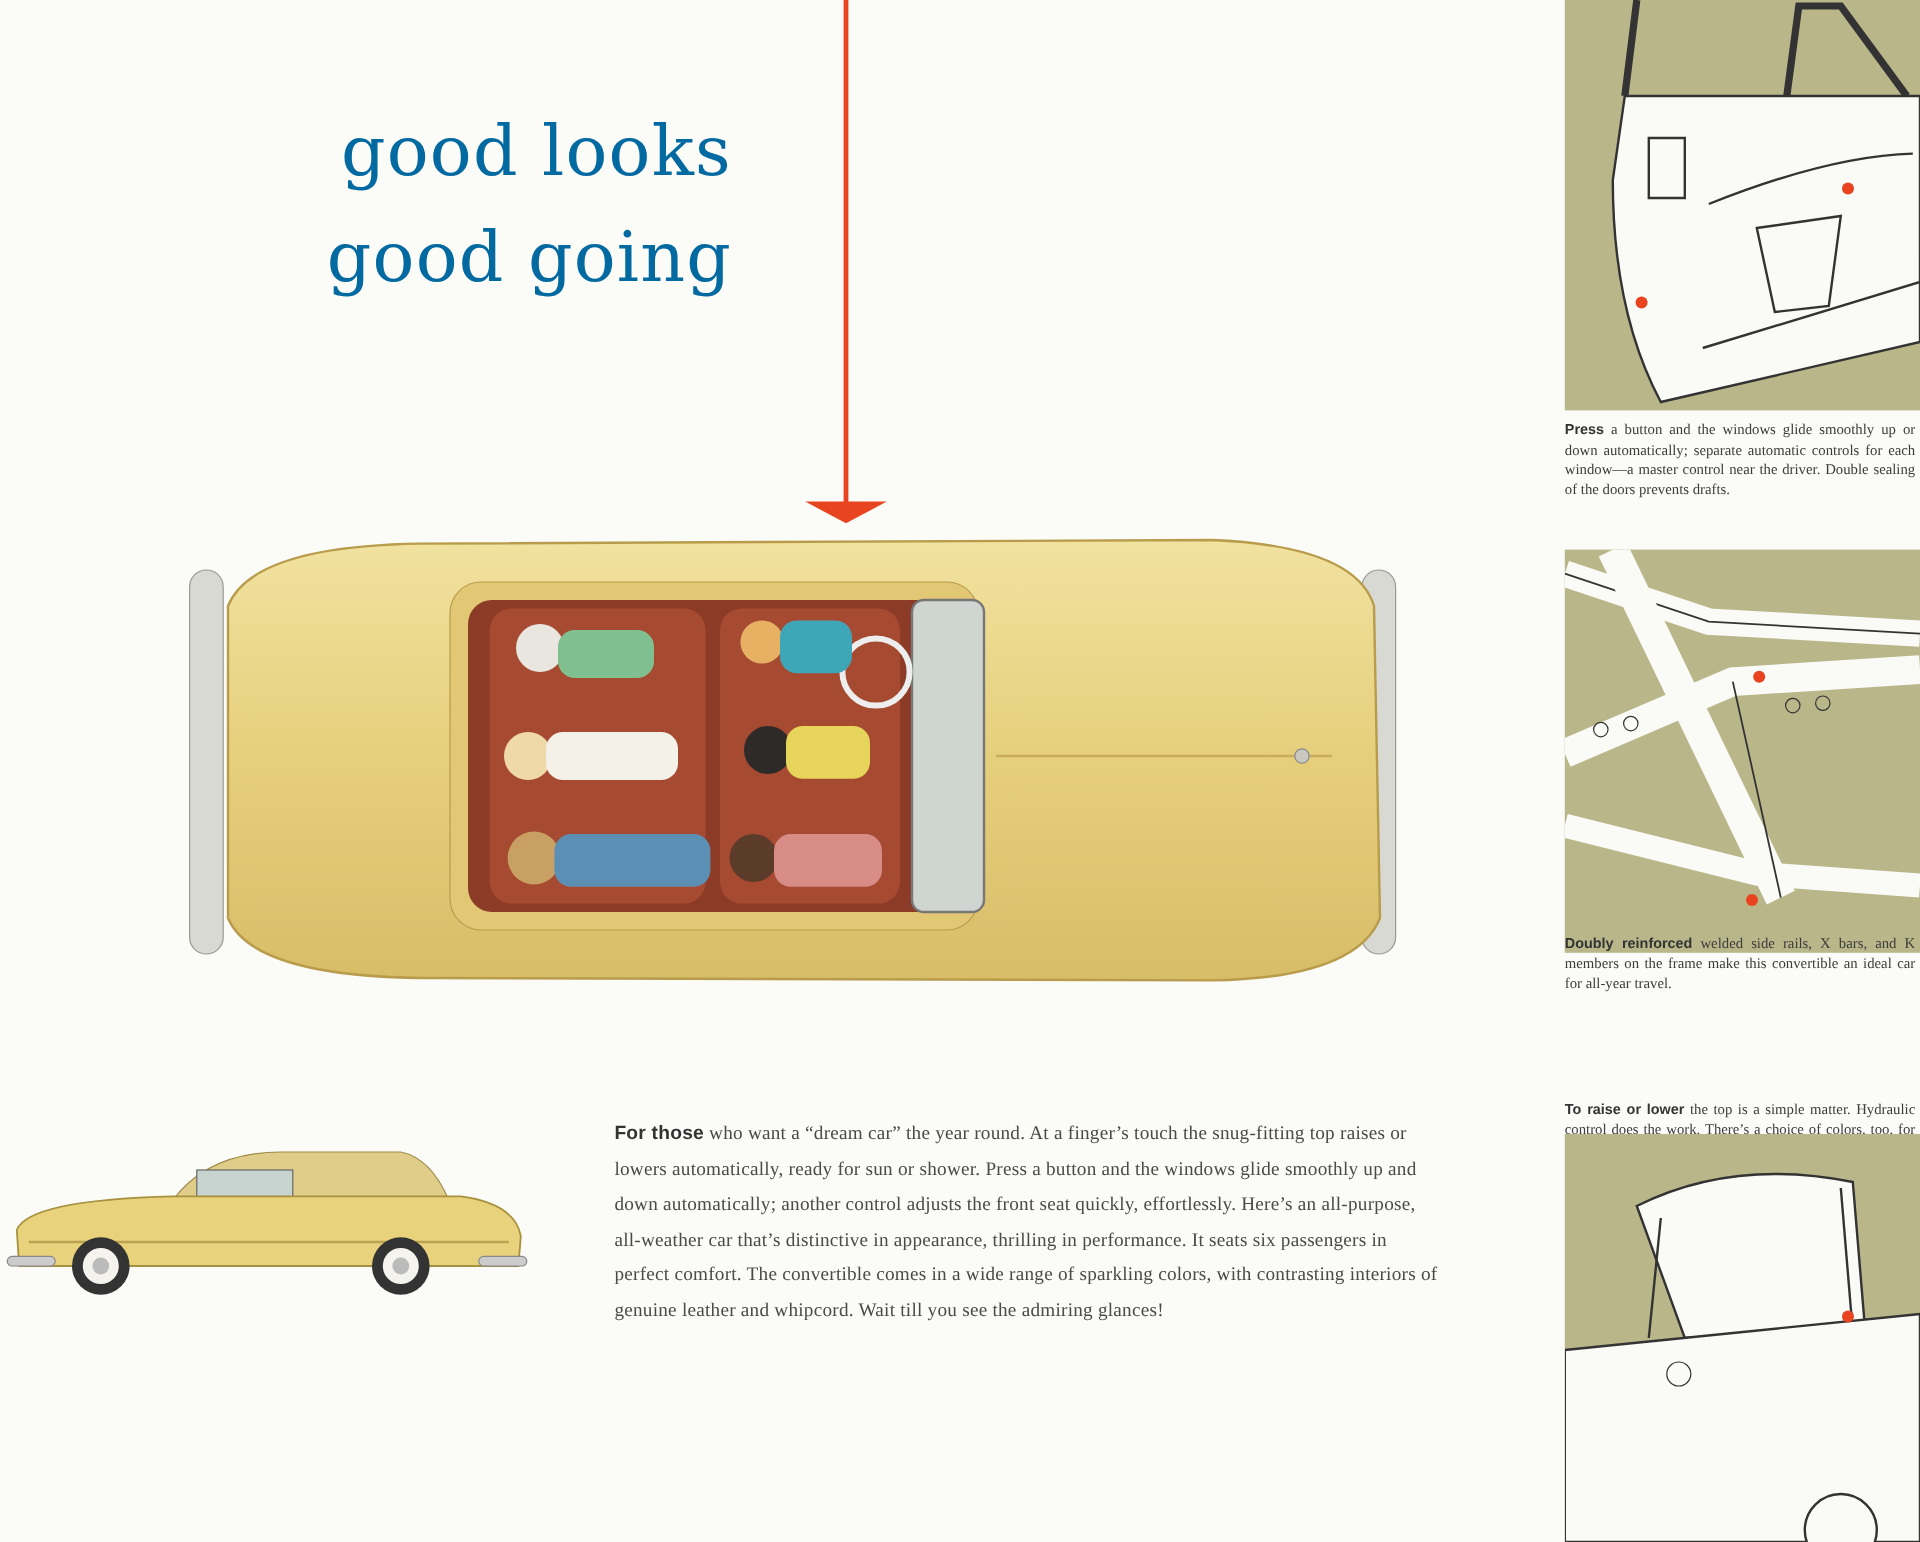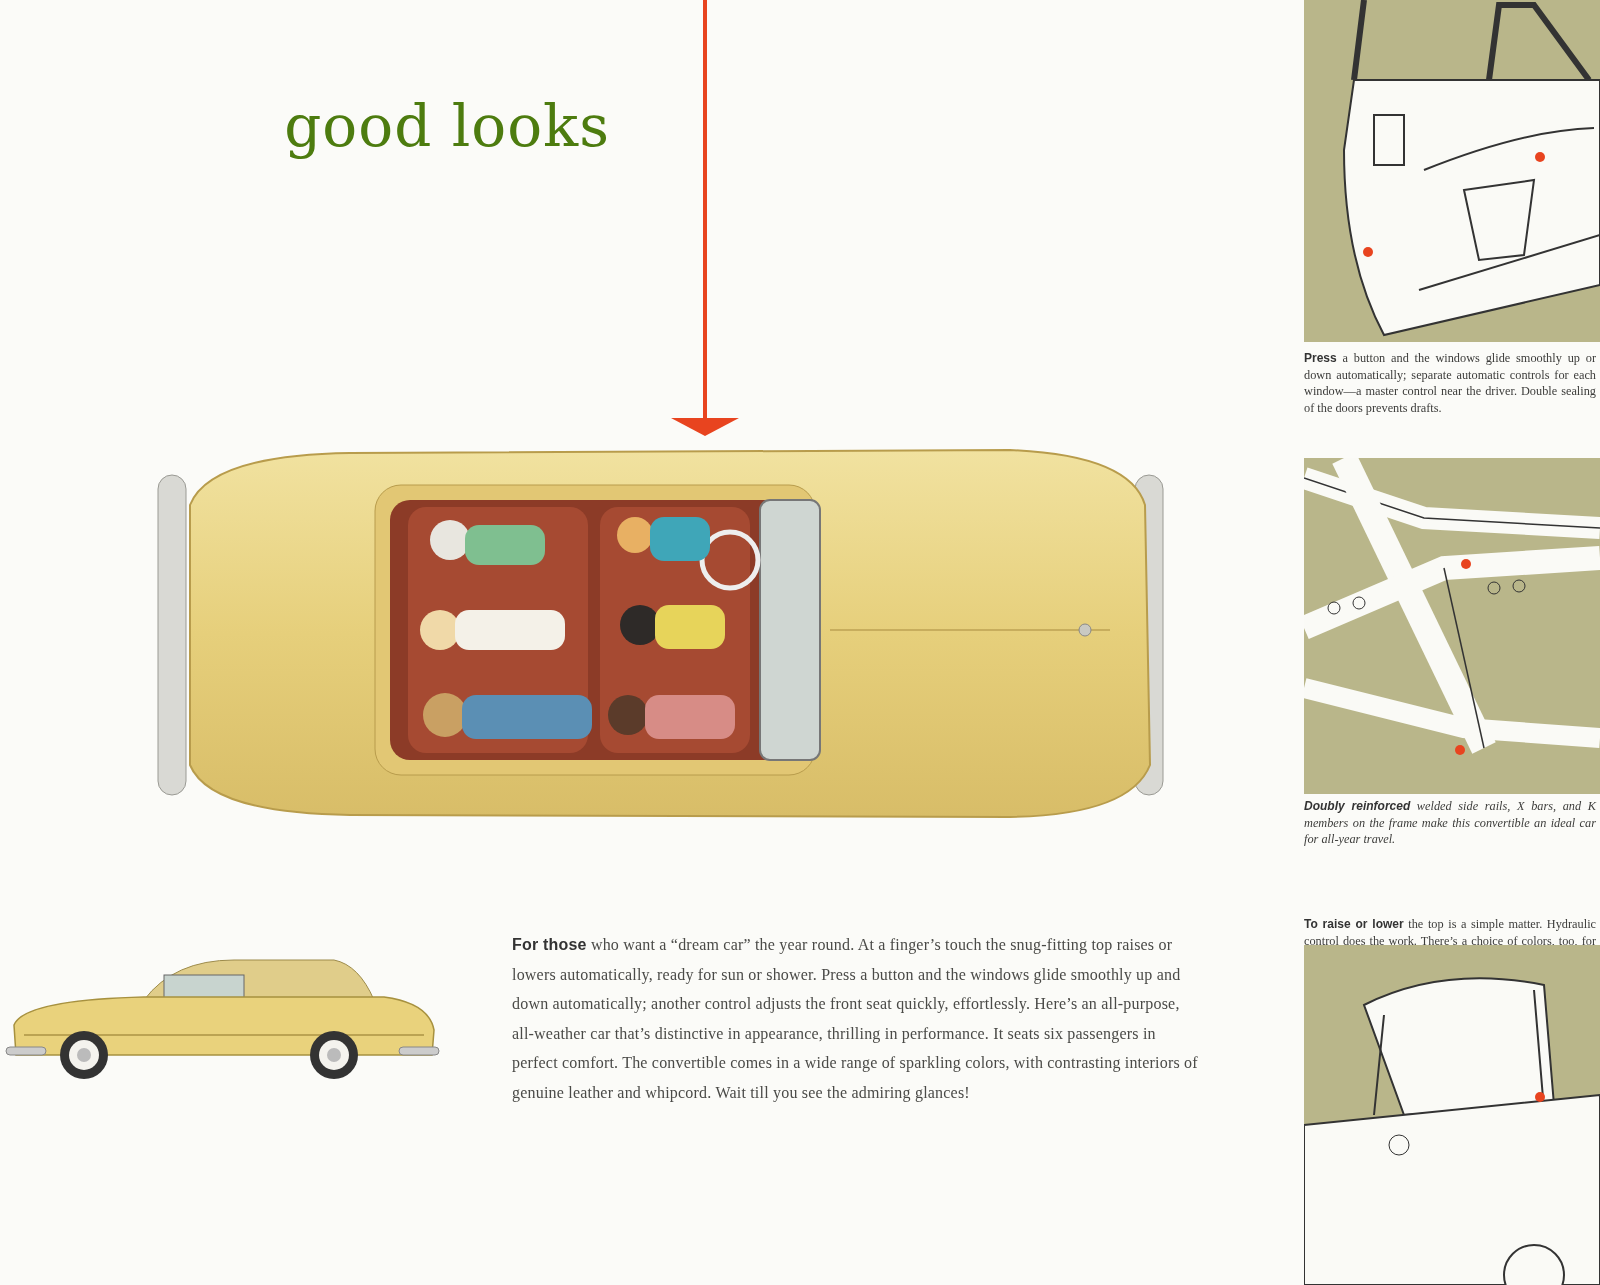--- a/index.html
+++ b/index.html
@@ -1,47 +1,48 @@
 <!DOCTYPE html>
 <html><head>
 <meta charset="utf-8">
 <style>
   * { margin:0; padding:0; box-sizing:border-box; }
   html, body { width:1600px; height:1285px; overflow:hidden; }
   body { background:#fbfbf8; position:relative; font-family:"Liberation Serif", serif; color:#3c3c3a; }
 
-  .headline { position:absolute; right:990px; top:82px; text-align:right; font-family:"DejaVu Serif","Liberation Serif",serif; font-weight:300; color:#4d7c0f; font-size:58px; line-height:88px; letter-spacing:1px; }
+  .headline { position:absolute; right:990px; top:82px; text-align:right; font-family:"DejaVu Serif","Liberation Serif",serif; font-weight:300; color:#0369a1; font-size:58px; line-height:88px; letter-spacing:1px; }
   .headline div { white-space:nowrap; }
 
   .arrow-line { position:absolute; left:703px; top:0; width:4px; height:420px; background:#e8441f; }
   .arrow-head { position:absolute; left:671px; top:418px; width:0; height:0; border-left:34px solid transparent; border-right:34px solid transparent; border-top:18px solid #e8441f; }
 
   .topcar { position:absolute; left:150px; top:445px; width:1040px; height:380px; }
   .sidecar { position:absolute; left:4px; top:955px; width:440px; height:130px; }
 
   .body-copy { position:absolute; left:512px; top:930px; width:690px; font-size:16px; line-height:29.5px; color:#4a4a47; letter-spacing:0.2px; }
   .lead { font-family:"Liberation Sans", sans-serif; font-weight:bold; color:#333; }
 
   .panel { position:absolute; left:1304px; width:296px; background:#b9b68a; overflow:hidden; }
   .panel svg { display:block; }
   .p1 { top:0; height:342px; }
   .p2 { top:458px; height:336px; }
   .p3 { top:945px; height:340px; }
 
   .caption { position:absolute; left:1304px; width:292px; font-size:12.3px; line-height:16.5px; color:#3c3c3a; text-align:justify; }
   .caption .lead { font-size:12px; }
   .c1 { top:350px; }
-  .c2 { top:798px;font-style:italic; }
+  .c2 { top:778px; }
   .c3 { top:916px; }
 </style>
 </head>
 <body>
 
 <div class="headline">
   <div>good looks</div>
+  <div>good going</div>
 </div>
 
 <div class="arrow-line"></div>
 <div class="arrow-head"></div>
 
 <div class="topcar">
   <svg width="1040" height="380" viewBox="0 0 1040 380">
     <defs>
       <linearGradient id="yb" x1="0" y1="0" x2="0" y2="1">
         <stop offset="0" stop-color="#f1e2a0"></stop>

